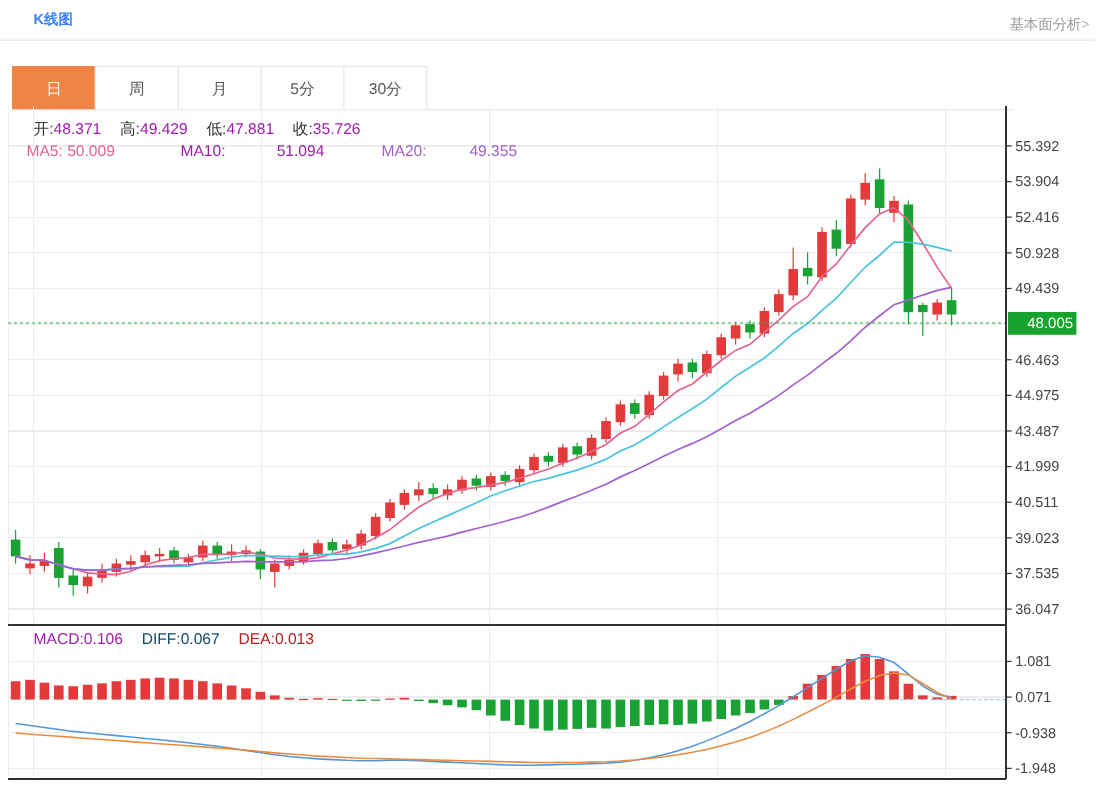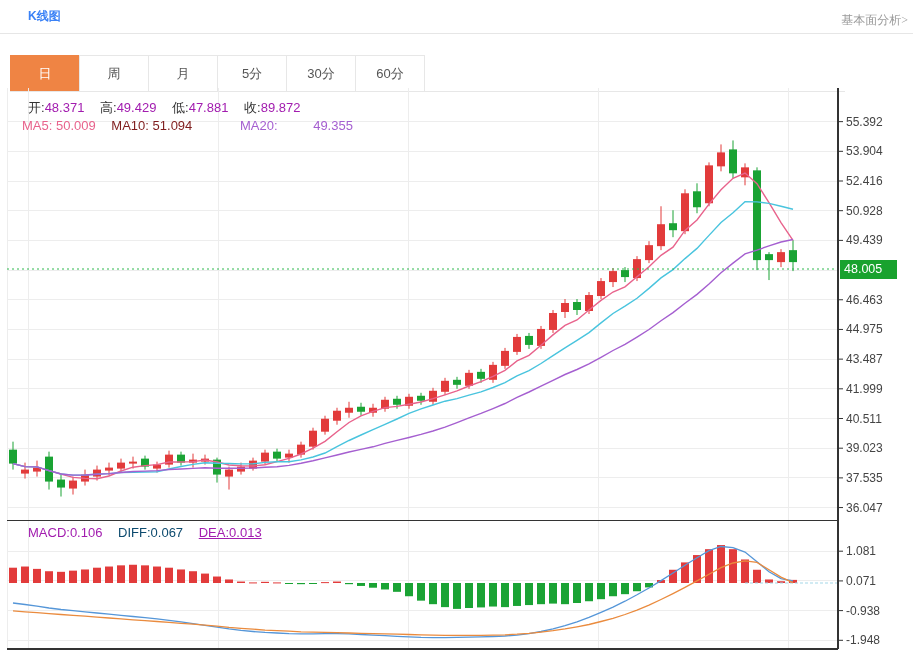--- a/index.html
+++ b/index.html
@@ -12,43 +12,42 @@
   .tab{width:70px;height:36px;line-height:36px;text-align:center;font-size:13px;color:#555;
        border:1px solid #e7e7e7;border-bottom:none;margin-left:-1px;box-sizing:border-box;cursor:pointer;background:#fff;}
   .tab:first-child{margin-left:0;}
   .tab.active{background:#ef8444;border-color:#ef8444;color:#fff;}
   .chart-wrap{position:absolute;left:0;top:88px;width:913px;height:566px;}
   #chart-svg{position:absolute;left:0;top:0;}
   .legend{position:absolute;font-size:13px;white-space:nowrap;}
   .legend .lab{color:#333;}
   .legend .sp{display:inline-block;width:12px;}
   .val-red{color:#a21caf;}
-  .ma5{color:#e8638c;} .ma10{color:#7f1d1d;} .ma20{color:#a55fd0;margin-left:32px;}
-  .diff{color:#0c4a6e;} .dea{color:#a21caf;text-decoration:underline;}
+  .ma5{color:#e8638c;} .ma10{color:#a21caf;margin-left:39px;} .ma20{color:#a55fd0;margin-left:32px;}
+  .diff{color:#0c4a6e;} .dea{color:#b91c1c;}
   .ohlc-row{left:28px;top:11px;}
   .ma-row{left:22px;top:30px;}
   .macd-row{left:28px;top:437px;}
   .price-tag{position:absolute;left:840px;top:172px;width:57px;height:19px;line-height:19px;
-             background:#18a22e;color:#fff;font-size:12.5px;padding-left:4px;box-sizing:border-box;}
+             background:#18a22e;color:#fff;font-size:12.5px;padding-left:16px;box-sizing:border-box;}
 </style>
 </head>
 <body>
 
 <div class="page">
   <div class="hdr-title">K线图</div>
   <a class="hdr-link">基本面分析&gt;</a>
   <div class="hdr-rule"></div>
 
   <div class="tabbar">
     <div class="tab active">日</div>
     <div class="tab">周</div>
     <div class="tab">月</div>
     <div class="tab">5分</div>
     <div class="tab">30分</div>
-    <div class="tab">60分</div>
   </div>
 
   <div class="chart-wrap">
     <svg id="chart-svg" width="913" height="566">
         <line x1="28" y1="0" x2="28" y2="561" stroke="#ededed" shape-rendering="crispEdges"></line>
         <line x1="218" y1="0" x2="218" y2="561" stroke="#ededed" shape-rendering="crispEdges"></line>
         <line x1="408" y1="0" x2="408" y2="561" stroke="#ededed" shape-rendering="crispEdges"></line>
         <line x1="598" y1="0" x2="598" y2="561" stroke="#ededed" shape-rendering="crispEdges"></line>
         <line x1="788" y1="0" x2="788" y2="561" stroke="#ededed" shape-rendering="crispEdges"></line>
         <line x1="7" y1="33.62934999999999" x2="838" y2="33.62934999999999" stroke="#ededed" shape-rendering="crispEdges"></line>
@@ -311,21 +310,21 @@
         <line x1="838" y1="522.59596" x2="843" y2="522.59596" stroke="#333333"></line>
         <text x="846" y="526.59596" fill="#444444" font-size="12" font-family="&quot;Liberation Sans&quot;,&quot;DejaVu Sans&quot;,sans-serif">-0.938</text>
         <line x1="838" y1="552.31016" x2="843" y2="552.31016" stroke="#333333"></line>
         <text x="846" y="556.31016" fill="#444444" font-size="12" font-family="&quot;Liberation Sans&quot;,&quot;DejaVu Sans&quot;,sans-serif">-1.948</text>
       </svg>
 
     <div class="legend ohlc-row">
       <span class="lab">开:</span><span class="val-red">48.371</span><span class="sp"></span>
       <span class="lab">高:</span><span class="val-red">49.429</span><span class="sp"></span>
       <span class="lab">低:</span><span class="val-red">47.881</span><span class="sp"></span>
-      <span class="lab">收:</span><span class="val-red">89.872</span>
+      <span class="lab">收:</span><span class="val-red">35.726</span>
     </div>
 
     <div class="legend ma-row">
       <span class="ma5">MA5:</span> <span class="ma5">50.009</span><span class="sp"></span>
       <span class="ma10">MA10:</span> <span class="ma10">51.094</span><span class="sp"></span>
       <span class="ma20">MA20:</span> <span class="ma20">49.355</span>
     </div>
 
     <div class="legend macd-row">
       <span class="val-red">MACD:</span><span class="val-red">0.106</span><span class="sp"></span>

